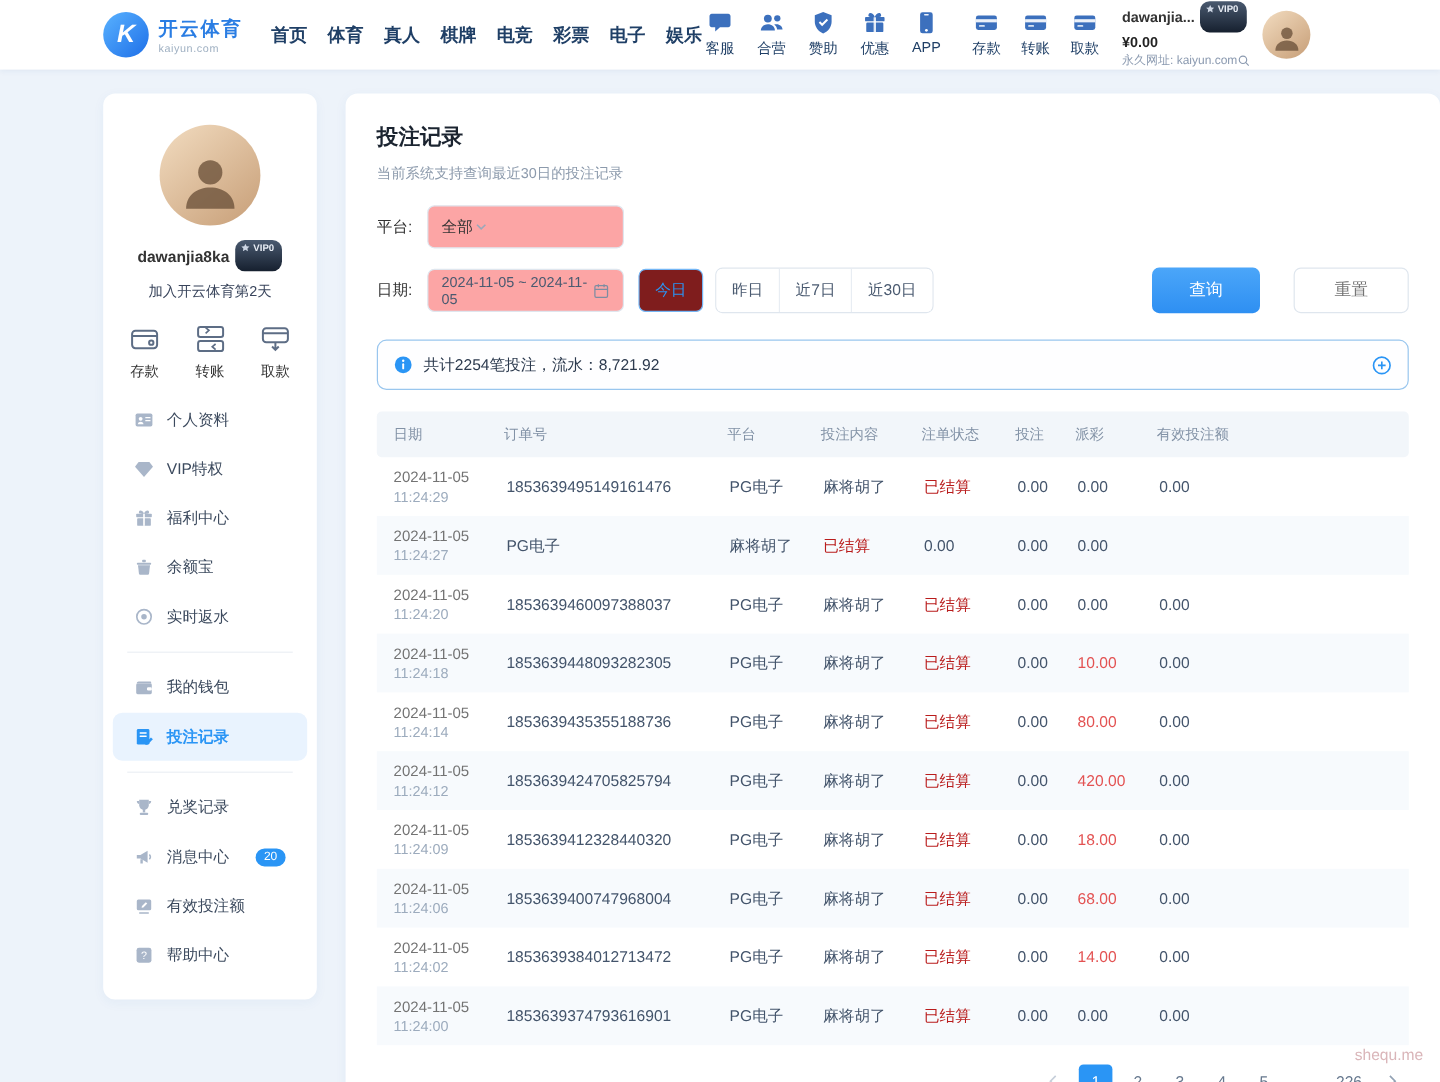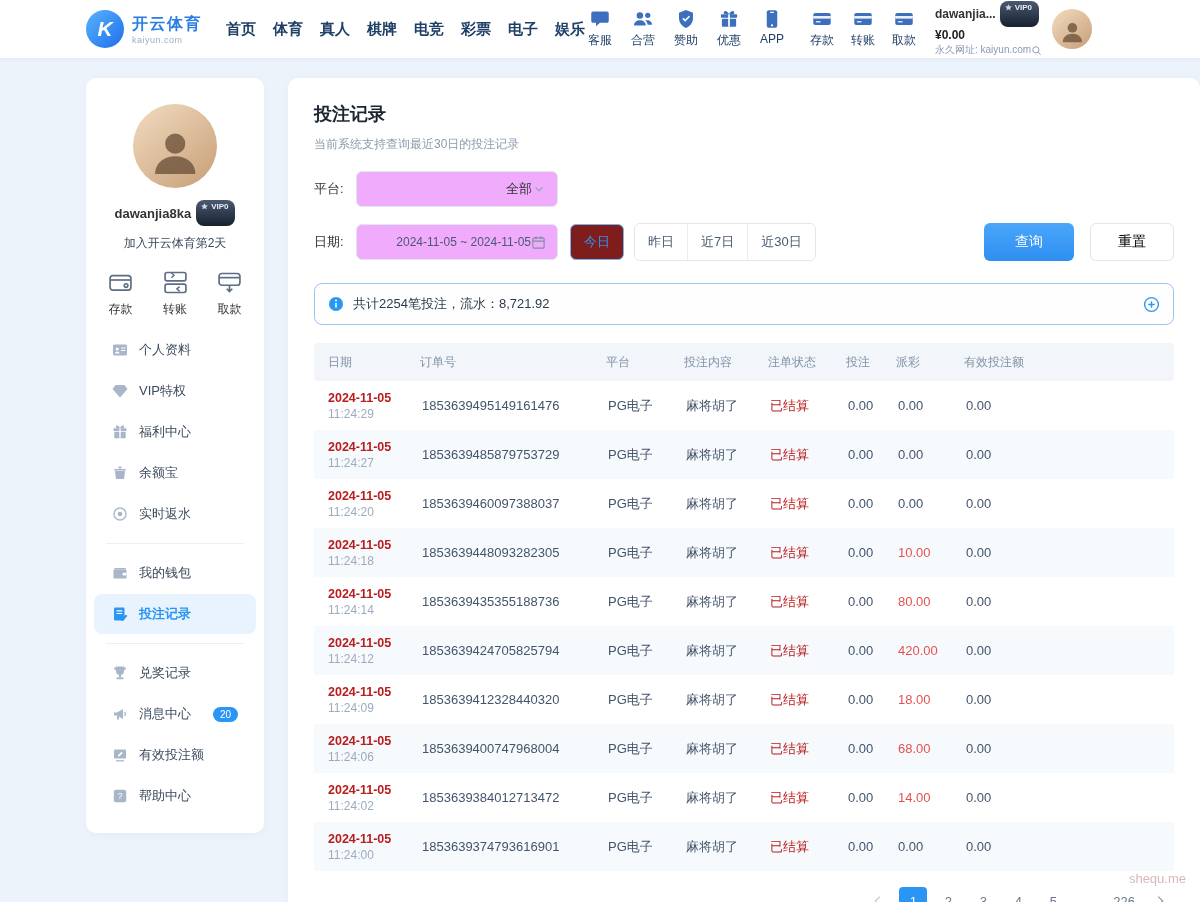--- a/index.html
+++ b/index.html
@@ -50,48 +50,48 @@
 .side-item .ic{width:16px;height:16px;color:#a9b6c9;flex:none;}
 .side-item.active{background:#e9f3fe;color:#2a95f5;font-weight:600;}
 .side-item.active .ic{color:#2a95f5;}
 .menu-badge{margin-left:auto;background:#2a95f5;color:#fff;font-size:10px;min-width:25px;height:15px;padding:0 5px;border-radius:8px;display:inline-flex;align-items:center;justify-content:center;}
 
 .main{flex:1;padding:24px 26px 22px;}
 .page-title{font-size:18px;font-weight:800;color:#1b2430;}
 .subtitle{margin:10px 0 18px;font-size:12px;color:#8c9aac;}
 .filter-row{display:flex;align-items:center;margin-bottom:16px;}
 .flabel{width:42px;font-size:13px;color:#333;flex:none;}
-.select{width:202px;height:36px;border:1px solid #dfe6ee;border-radius:6px;display:flex;align-items:center;justify-content:flex-end;padding:0 11px;font-size:13px;color:#333;cursor:pointer;background:#f0abfc;}
+.select{width:164px;height:36px;border:1px solid #dfe6ee;border-radius:6px;display:flex;align-items:center;justify-content:flex-start;padding:0 11px;font-size:13px;color:#333;cursor:pointer;background:#fca5a5;}
 .select.date{font-size:12px;color:#4a5a70;margin-right:12px;}
 .chev{width:14px;height:14px;color:#9aa8ba;}
 .cal{width:15px;height:15px;color:#7d8da2;}
 .range-wrap{display:flex;align-items:center;gap:10px;}
 .range-btn{height:36px;padding:0 13px;border:1px solid #dfe6ee;background:#fff;border-radius:6px;font-size:13px;color:#4a5a70;cursor:pointer;font-family:inherit;white-space:nowrap;}
 .range-btn.active{border-color:#74b6f5;color:#2a95f5;background:#7f1d1d;}
 .range-group{display:flex;border:1px solid #dfe6ee;border-radius:6px;overflow:hidden;}
 .range-group .range-btn{border:none;border-radius:0;}
 .range-group .range-btn + .range-btn{border-left:1px solid #e8edf3;}
 .btn{height:38px;border-radius:6px;font-size:14px;cursor:pointer;font-family:inherit;}
 .btn.primary{margin-left:auto;width:90px;border:none;background:linear-gradient(180deg,#4ba6f9,#2e8ff2);color:#fff;}
-.btn.ghost{margin-left:16px;width:84px;border:1px solid #dfe6ee;background:#fff;color:#000000;}
+.btn.ghost{margin-left:28px;width:96px;border:1px solid #dfe6ee;background:#fff;color:#737373;}
 .summary{margin-top:22px;height:42px;border:1px solid #99c6ee;border-radius:8px;display:flex;align-items:center;gap:9px;padding:0 13px;background:#fefeff;}
 .info{width:16px;height:16px;color:#2a95f5;flex:none;}
 .sum-text{font-size:13px;color:#2c3a4e;}
 .plus{width:17px;height:17px;color:#2a95f5;margin-left:auto;cursor:pointer;flex:none;}
 
 .table{margin-top:18px;}
 .thead,.tr{display:grid;grid-template-columns:106px 186px 78px 84px 78px 50px 68px 1fr;align-items:center;}
 .thead{background:#f2f6fa;border-radius:4px;height:38px;}
 .th{font-size:12px;color:#8292a6;white-space:nowrap;}
 .th:first-child{padding-left:14px;}
 .tr{min-height:49px;}
 .tr.alt{background:#f7fafd;}
 .td{font-size:13px;color:#43546b;padding:6px 2px;white-space:nowrap;}
 .td:first-child{padding-left:14px;}
-.cell-date .d1{font-size:12.5px;color:#b91c1c;font-weight:bold;}
+.cell-date .d1{font-size:12.5px;color:#737373;}
 .cell-date .d2{font-size:12px;color:#9cabbd;margin-top:2px;}
 .status{color:#b91c1c;}
 .red{color:#e35252;}
 
 .pagination{margin-top:16px;display:flex;justify-content:flex-end;align-items:center;gap:7px;}
 .pg-btn{min-width:28px;height:28px;border:none;background:transparent;border-radius:4px;font-size:13px;color:#66788e;display:flex;align-items:center;justify-content:center;cursor:pointer;font-family:inherit;padding:0 4px;}
 .pg-btn.active{background:#2a95f5;color:#fff;}
 .pg-btn.dots{cursor:default;color:#9aa8ba;}
 .pg-nav .ic{width:14px;height:14px;}
 .pg-prev{color:#c6cfda;}
@@ -488,21 +488,20 @@
             <div class="td status">已结算</div>
             <div class="td">0.00</div>
             <div class="td">0.00</div>
             <div class="td">0.00</div>
           </div>
           <div class="tr alt">
             <div class="td cell-date">
               <div class="d1">2024-11-05</div>
               <div class="d2">11:24:27</div>
             </div>
-            <div class="td">1853639485879753729</div>
             <div class="td">PG电子</div>
             <div class="td">麻将胡了</div>
             <div class="td status">已结算</div>
             <div class="td">0.00</div>
             <div class="td">0.00</div>
             <div class="td">0.00</div>
           </div>
           <div class="tr">
             <div class="td cell-date">
               <div class="d1">2024-11-05</div>

